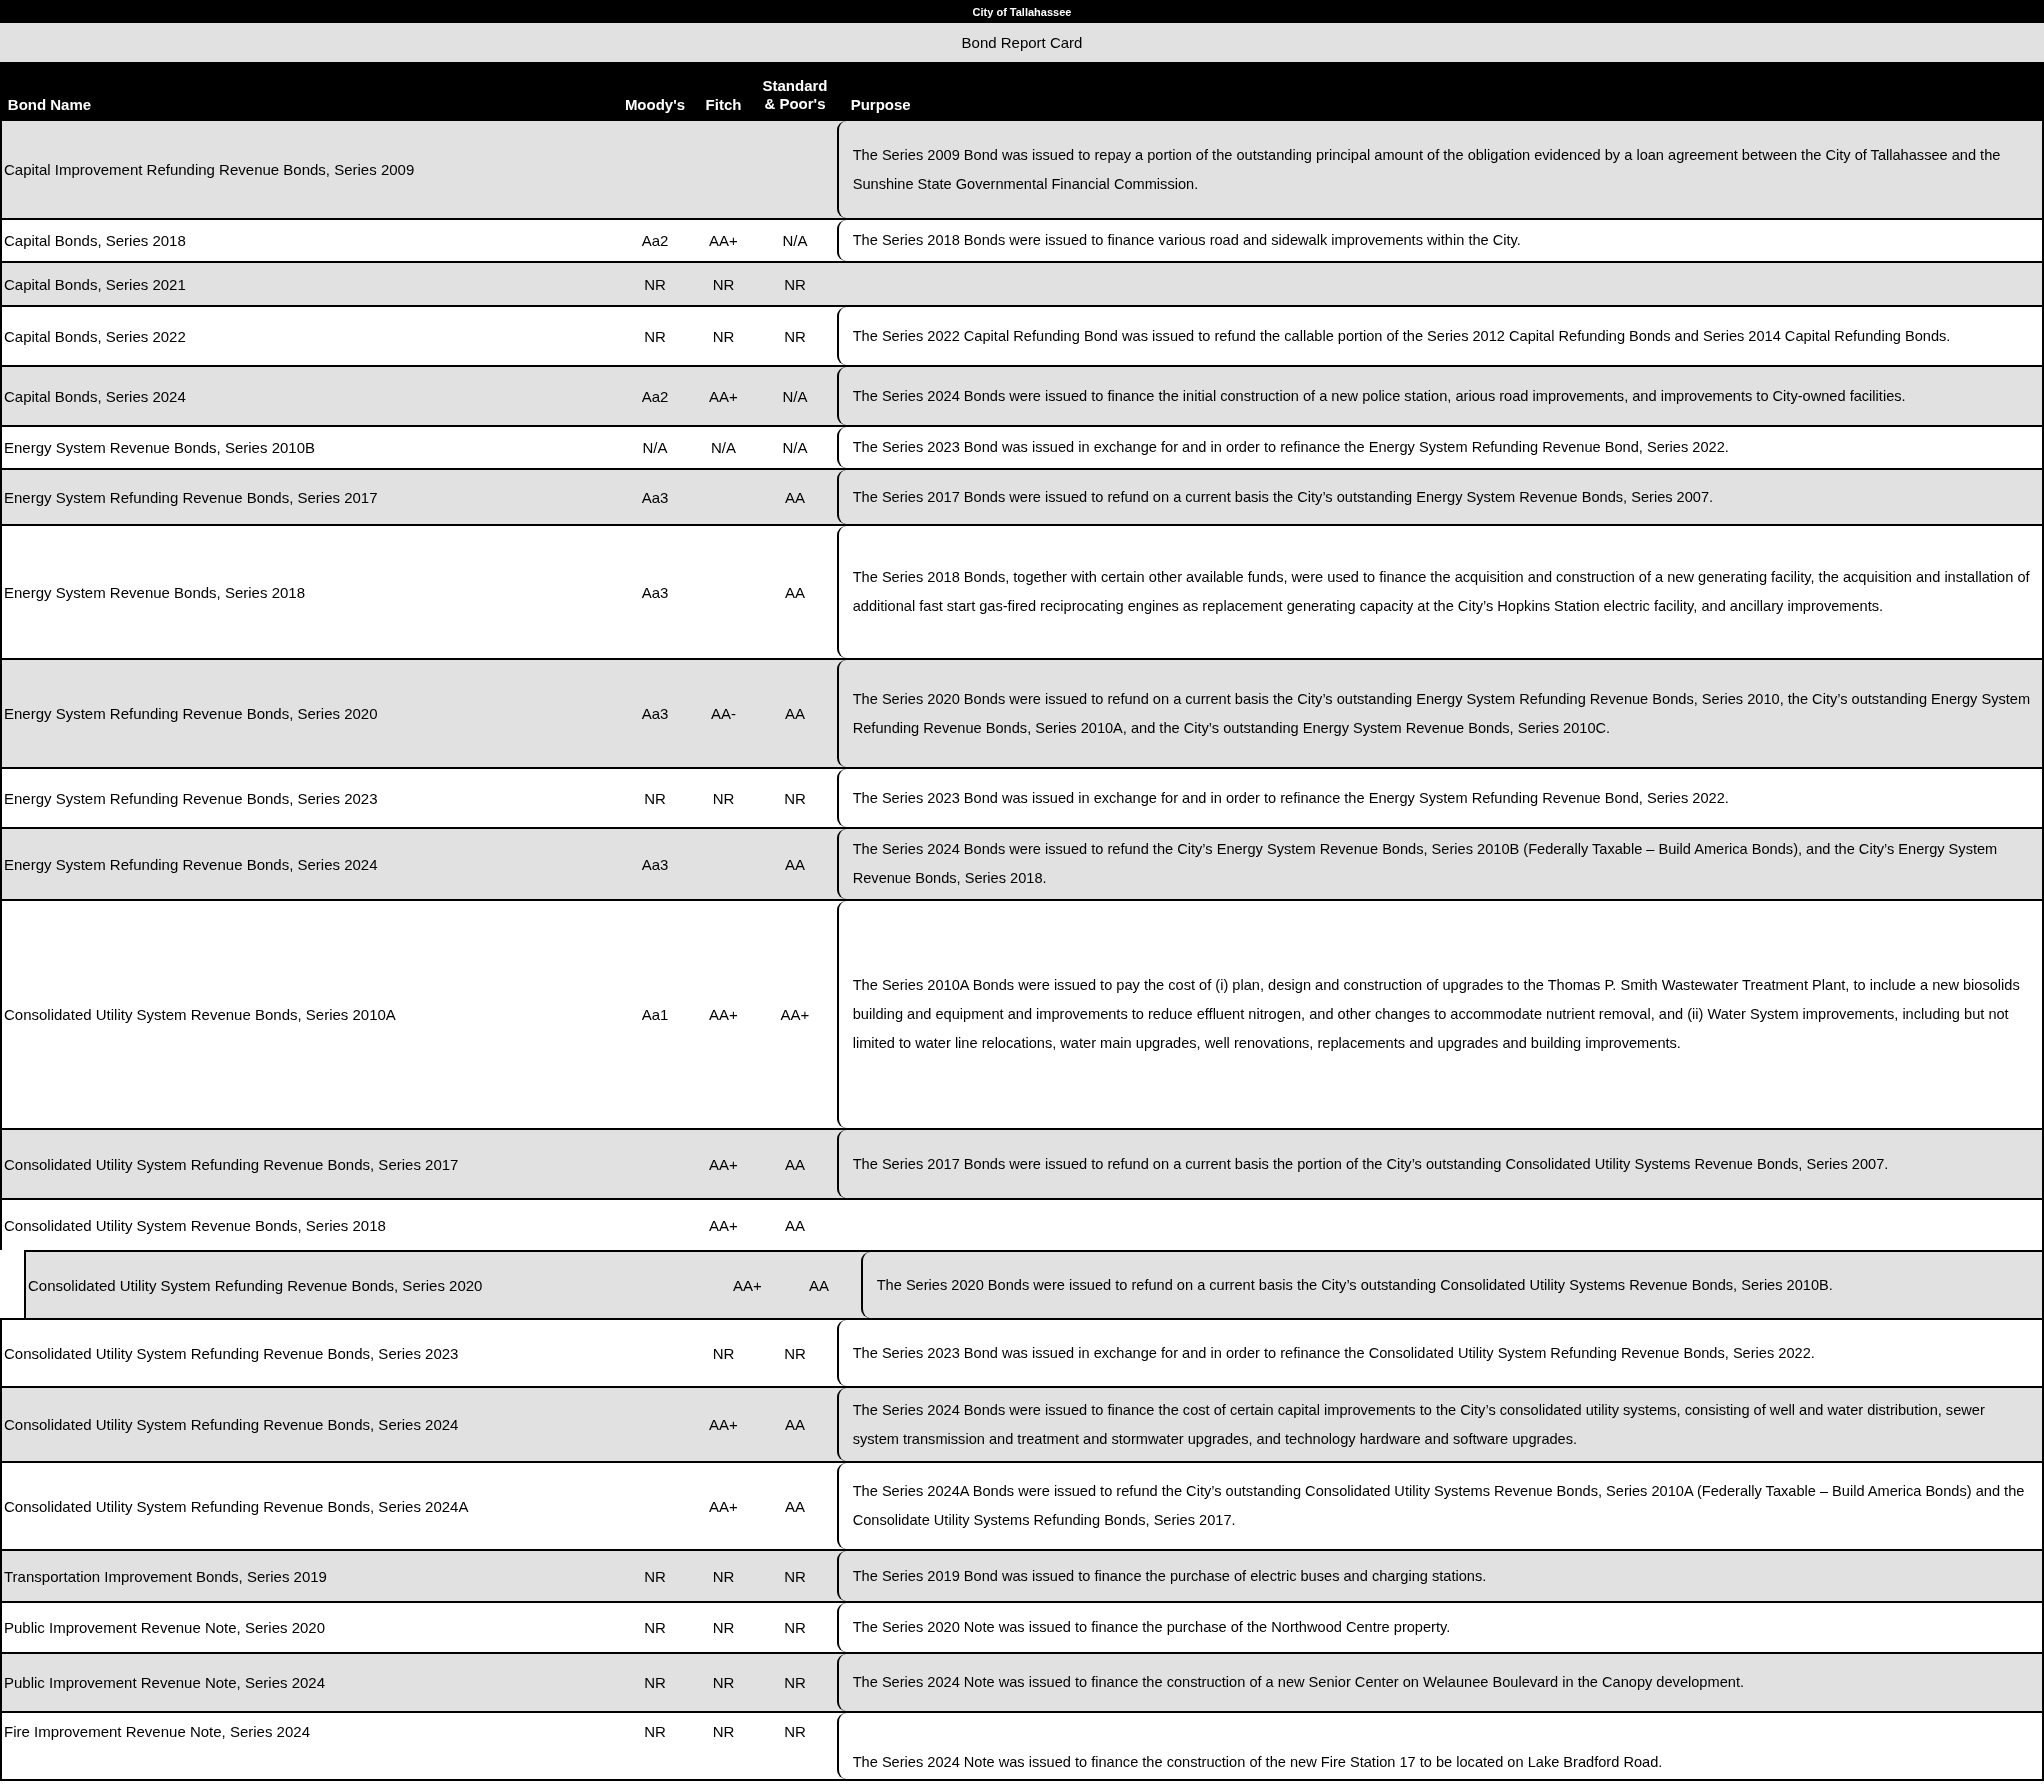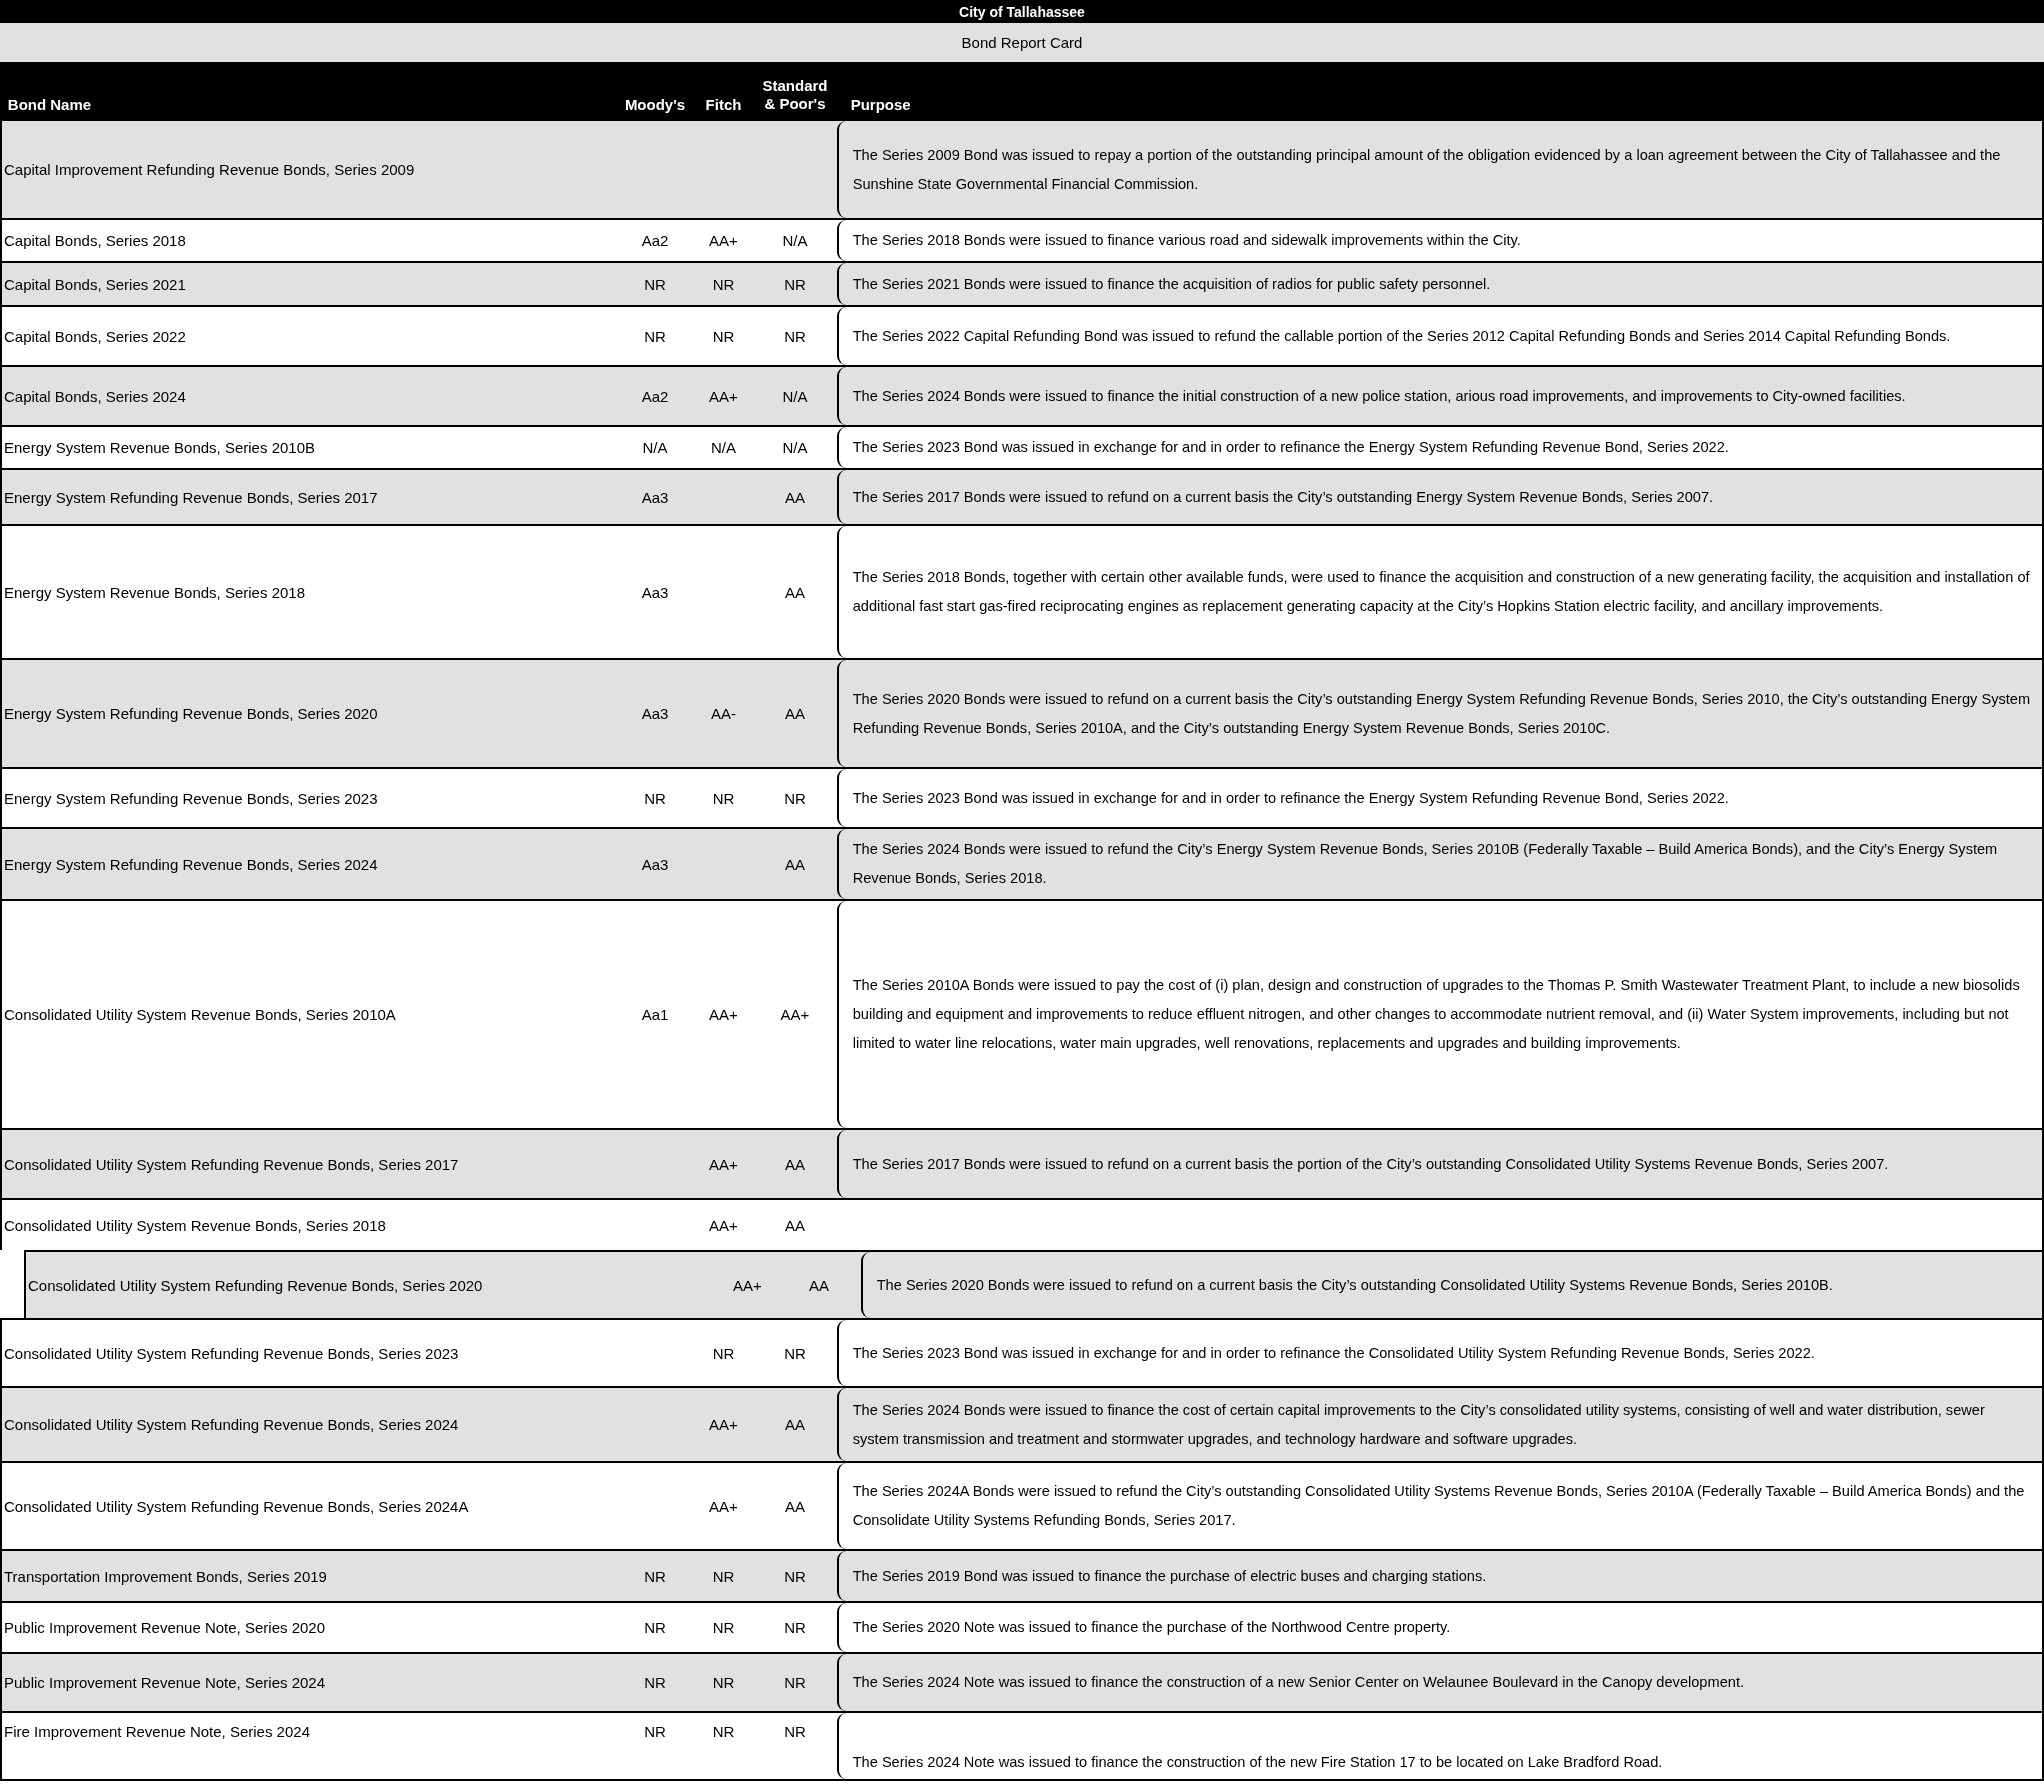--- a/index.html
+++ b/index.html
@@ -5,21 +5,21 @@
   html,body{margin:0;padding:0;}
   body{
     width:2044px;height:1786px;background:#ffffff;color:#000000;
     font-family:"Liberation Sans",sans-serif;
     -webkit-font-smoothing:antialiased;
   }
   .report{width:2044px;}
   .title-bar{
     height:23.4px;background:#000000;color:#ffffff;
     display:flex;align-items:center;justify-content:center;
-    font-size:14px;font-weight:bold;
+    font-size:11px;font-weight:bold;
   }
   .subtitle-bar{
     height:39px;background:#e1e1e1;color:#000000;
     display:flex;align-items:center;justify-content:center;
     font-size:15px;
   }
   .head-row{
     height:57px;background:#000000;color:#ffffff;
     display:flex;align-items:flex-end;
     font-size:15px;font-weight:bold;
@@ -121,23 +121,20 @@
         </div>
         <div class="cell cell-moodys">
           <span>NR</span>
         </div>
         <div class="cell cell-fitch">
           <span>NR</span>
         </div>
         <div class="cell cell-sp">
           <span>NR</span>
         </div>
-        <div class="cell cell-purpose">
-          <span>The Series 2021 Bonds were issued to finance the acquisition of radios for public safety personnel.</span>
-        </div>
       </div>
       <div class="row" style="min-height: 60px;">
         <div class="cell cell-name">
           <span>Capital Bonds, Series 2022</span>
         </div>
         <div class="cell cell-moodys">
           <span>NR</span>
         </div>
         <div class="cell cell-fitch">
           <span>NR</span>

